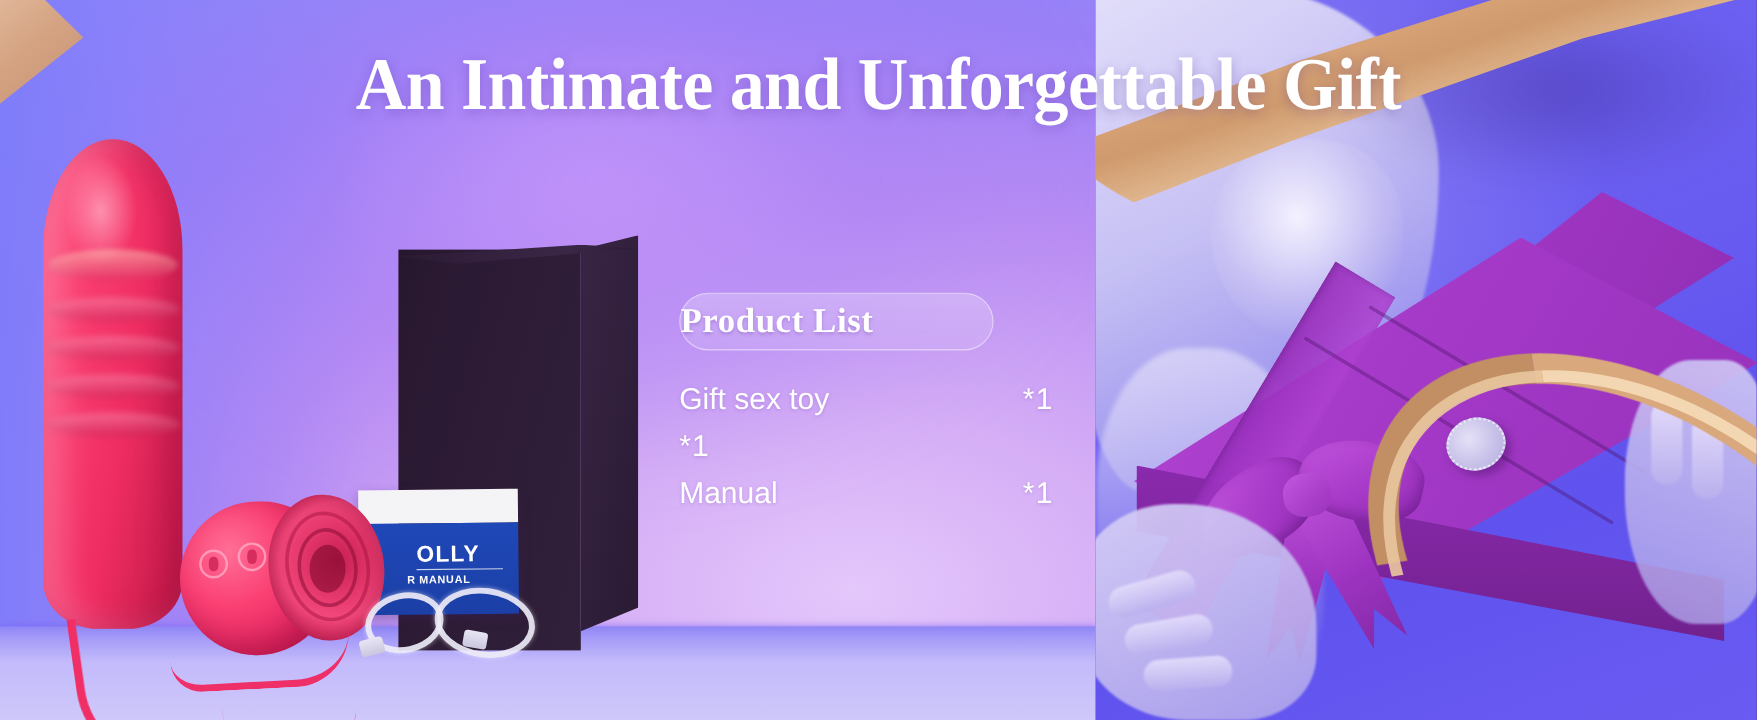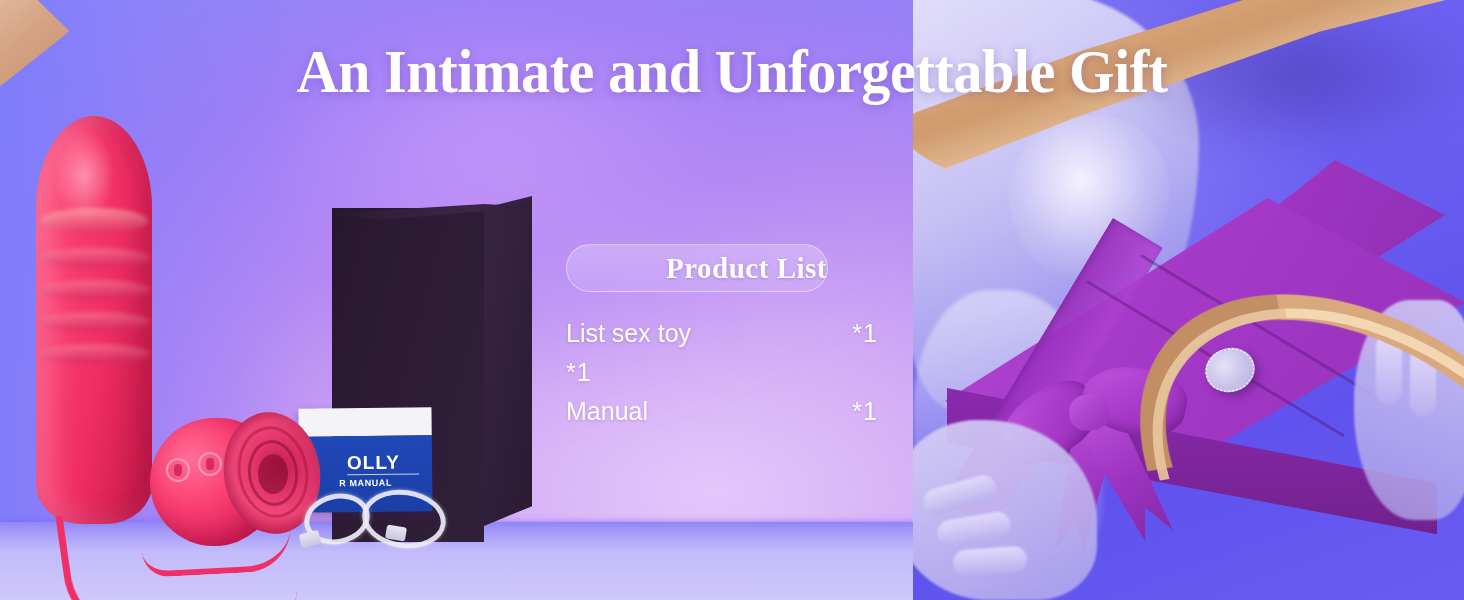--- a/index.html
+++ b/index.html
@@ -167,21 +167,21 @@
   }
   .cable .plug1 { left:0px; top:44px; transform:rotate(-14deg); }
   .cable .plug2 { left:86px; top:38px; transform:rotate(10deg); }
 
   
   .plist { position:absolute; left:566px; top:244px; width:320px; }
   .plist-badge {
     width:262px; height:48px; border-radius:26px;
     background:linear-gradient(180deg, rgba(255,255,255,.26), rgba(255,255,255,.10));
     border:1px solid rgba(255,255,255,.42);
-    display:flex; align-items:center; justify-content:flex-end;
+    display:flex; align-items:center; justify-content:flex-start;
   }
   .plist-badge span {
     color:#ffffff; font-family:"Liberation Serif", serif; font-weight:bold;
     font-size:29px; letter-spacing:.5px;
     text-shadow:0 1px 3px rgba(110,60,160,.35);
   }
   .plist-rows { margin-top:22px; width:312px; }
   .plist-row {
     display:flex; justify-content:space-between; align-items:baseline;
     color:#ffffff; font-size:25px; line-height:39px;
@@ -400,21 +400,21 @@
       <div class="plug plug1"></div>
       <div class="plug plug2"></div>
     </div>
 
     <div class="plist">
       <div class="plist-badge">
         <span>Product List</span>
       </div>
       <div class="plist-rows">
         <div class="plist-row">
-          <span>List sex toy</span>
+          <span>Gift sex toy</span>
           <span class="qty">*1</span>
         </div>
         <div class="plist-row">
           <span class="qty">*1</span>
         </div>
         <div class="plist-row">
           <span>Manual</span>
           <span class="qty">*1</span>
         </div>
       </div>

